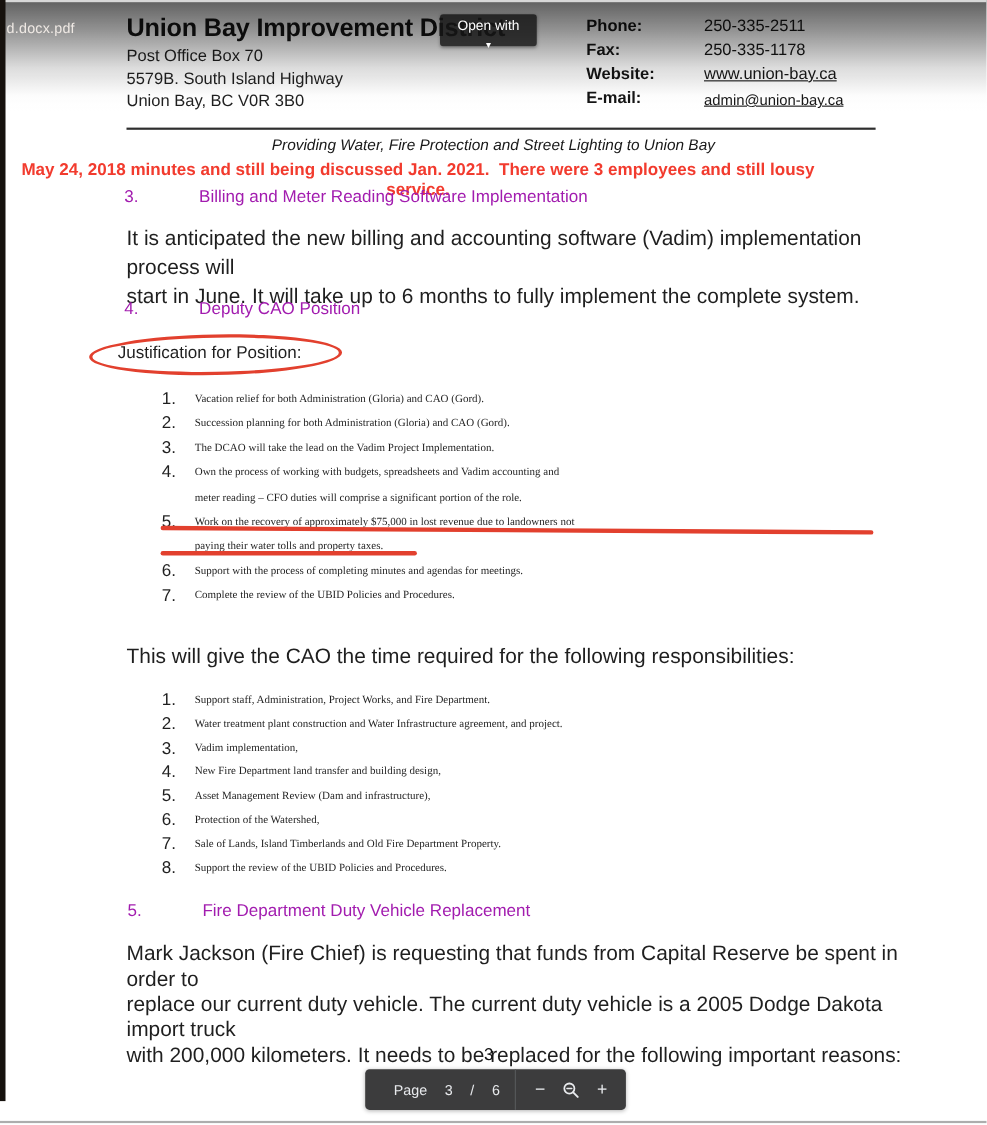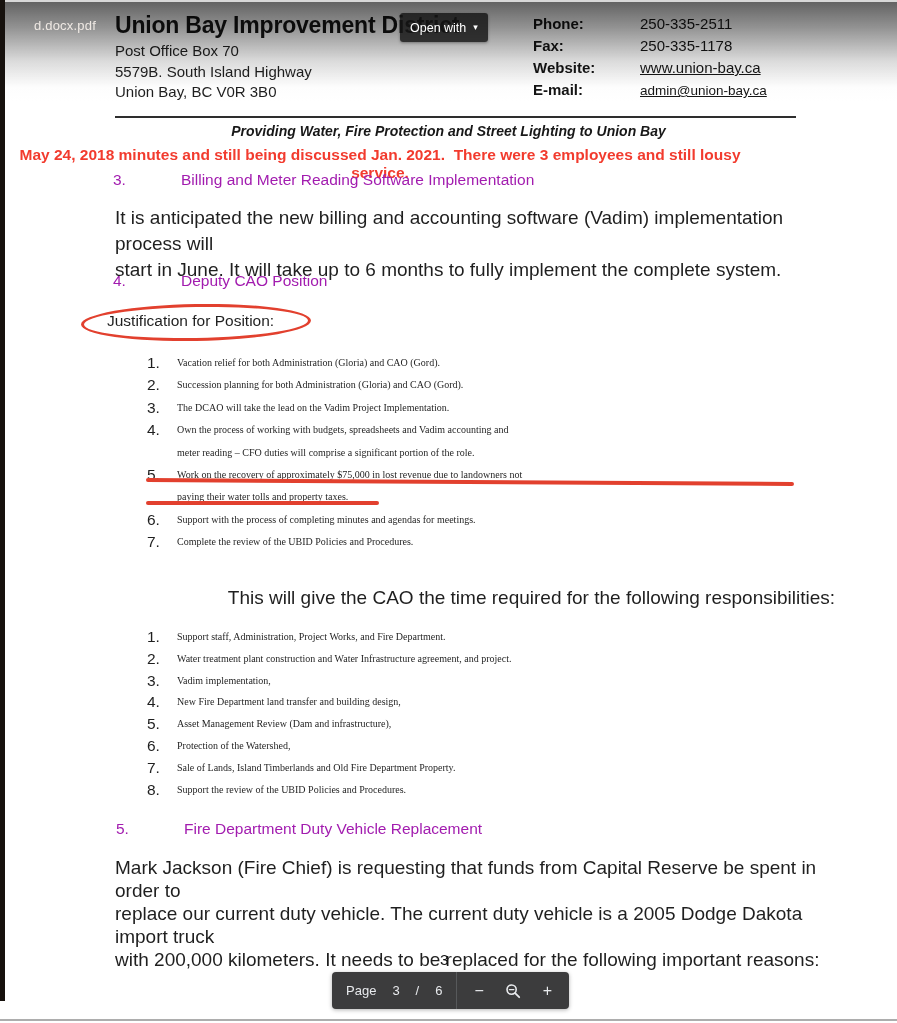--- a/index.html
+++ b/index.html
@@ -23,65 +23,66 @@
       rgba(90,90,90,0.97) 0%,
       rgba(122,122,122,0.80) 28%,
       rgba(175,175,175,0.45) 60%,
       rgba(235,235,235,0.12) 85%,
       rgba(255,255,255,0) 100%);
     mix-blend-mode:multiply;
   }
   .left-strip{position:absolute;left:0;top:0;width:5px;height:1001px;background:#16110d;z-index:40;}
   .filename{
     position:absolute;left:6px;top:18px;z-index:50;
-    color:#efe9e4;font-size:13px;letter-spacing:.2px;padding-left:28px;
+    color:#efe9e4;font-size:13px;letter-spacing:.2px;
   }
   .open-with{
     position:absolute;left:400px;top:13px;z-index:50;
     height:29px;min-width:88px;display:flex;align-items:center;gap:7px;
     padding:3px 10px;background:rgba(22,22,22,0.83);border-radius:3px;
     color:#fff;font-size:12.5px;cursor:pointer;box-shadow:0 1px 3px rgba(0,0,0,0.35);
     border:none;
+    flex-direction:column;
   }
   .open-with .caret{font-size:9px;line-height:1;color:#fff;}
   .bottom-line{position:absolute;left:0;top:1019px;width:897px;height:2px;background:#adadad;z-index:30;}
 
   
   .org-title{
     position:absolute;left:115px;top:12px;
     font-size:23px;font-weight:bold;color:#141414;letter-spacing:-0.2px;white-space:nowrap;
   }
   .addr{position:absolute;left:115px;top:41px;font-size:15px;line-height:20.5px;color:#1c1c1c;}
   .contacts{position:absolute;left:533px;top:15px;}
   .contact-row{display:flex;height:22px;align-items:flex-start;}
   .contact-label{font-weight:bold;width:107px;font-size:15px;color:#141414;}
   .contact-value{font-size:15px;color:#161616;}
   .contact-value.link{text-decoration:underline;cursor:pointer;}
   .contact-row.small .contact-value{font-size:13.5px;padding-top:2px;}
 
   .rule{position:absolute;left:115px;top:116px;width:681px;height:2px;background:#2e2e2e;}
   .tagline{
     position:absolute;left:0;top:123px;width:897px;text-align:center;
-    font-weight:bold;font-style:italic;font-size:14px;color:#181818;
+    font-weight:normal;font-style:italic;font-size:14px;color:#181818;
   }
   .annotation{
     position:absolute;left:0;top:146px;width:760px;text-align:center;
     font-weight:bold;font-size:15.5px;color:var(--annotation-red);white-space:pre-wrap;
   }
 
   
   .section-head{position:absolute;font-size:15.5px;color:#a21caf;white-space:nowrap;}
   .section-head .sec-num{display:inline-block;width:68px;}
   .sec-3{left:113px;top:171px;}
   .sec-4{left:113px;top:272px;}
   .sec-5{left:116px;top:820px;}
 
   .para{position:absolute;font-size:19px;line-height:26px;white-space:pre-line;color:#1f1f1f;}
   .para-1{left:115px;top:205px;width:720px;}
-  .cao-para{left:115px;top:587px;width:720px;line-height:22px;text-align:right;}
+  .cao-para{left:115px;top:587px;width:720px;line-height:22px;}
   .para-5{left:115px;top:856px;width:730px;line-height:23px;}
 
   .justify-head{position:absolute;left:107px;top:312px;font-size:15.5px;color:#1f1f1f;}
   .ellipse{
     position:absolute;left:81px;top:304px;width:230px;height:37px;
     border:3px solid var(--markup-red);border-radius:50%;transform:rotate(-1deg);
     pointer-events:none;
   }
 
   .num-list{position:absolute;list-style:none;}
@@ -95,21 +96,21 @@
   .underline-mark{position:absolute;height:4px;background:var(--markup-red);border-radius:2px;pointer-events:none;}
   .u1{left:146px;top:480px;width:648px;transform:rotate(0.35deg);}
   .u2{left:146px;top:501px;width:233px;}
 
   .page-num-3{position:absolute;left:440px;top:951px;font-size:15.5px;color:#111;}
 
   
   .pdf-toolbar{
     position:absolute;left:332px;top:972px;width:237px;height:37px;z-index:60;
     background:var(--toolbar-bg);border-radius:4px;display:flex;align-items:flex-end;
-    color:var(--toolbar-text);font-size:13px;box-shadow:0 1px 4px rgba(0,0,0,0.3);
+    color:var(--toolbar-text);font-size:13px;box-shadow:0 1px 4px rgba(0,0,0,0.3);padding-left:12px;
   }
   .tb-left{display:flex;align-items:center;gap:16px;padding:0 14px;height:100%;}
   .tb-divider{width:1px;height:100%;background:#57595b;}
   .tb-right{flex:1;display:flex;align-items:center;justify-content:space-between;padding:0 13px;height:100%;}
   .tb-btn{
     background:none;border:none;color:var(--toolbar-text);
     font-size:16px;line-height:1;cursor:pointer;padding:4px;display:flex;align-items:center;
     font-family:"Liberation Sans","DejaVu Sans",sans-serif;
   }
   .tb-page-current{cursor:pointer;}

